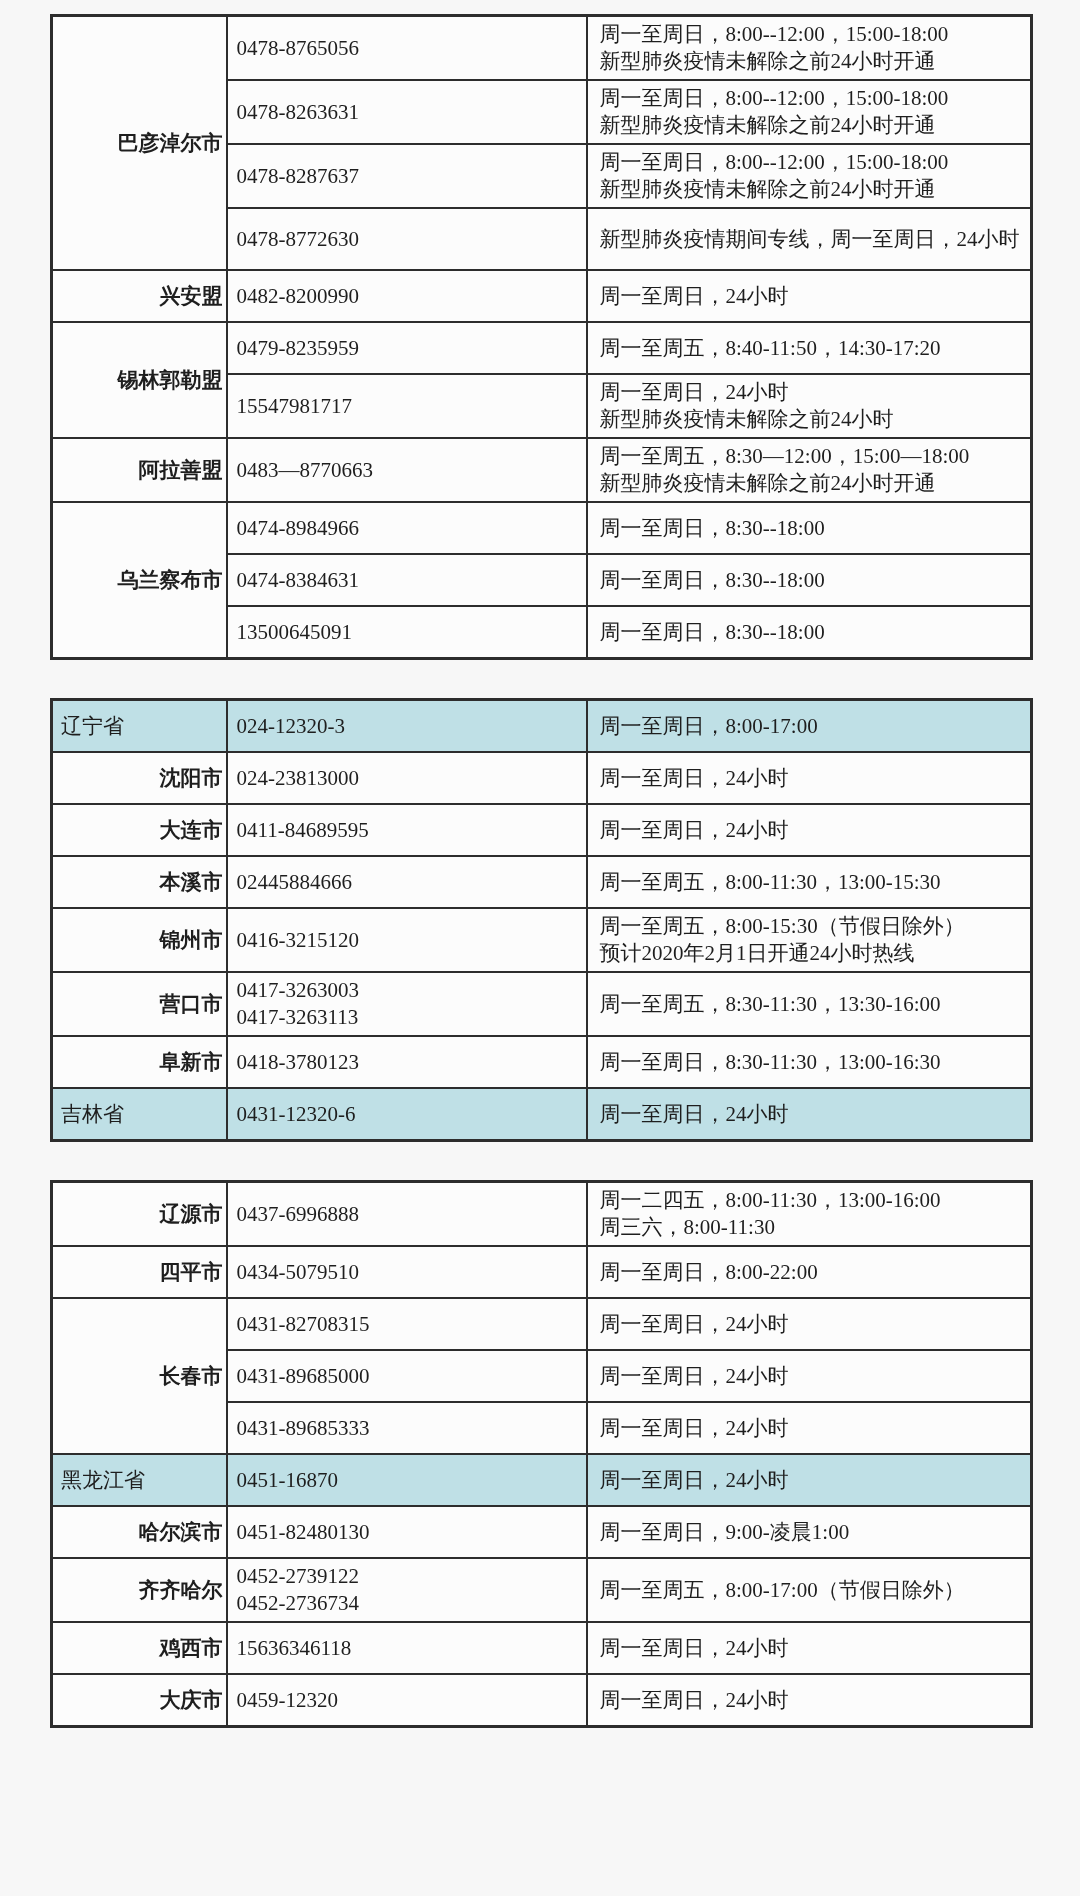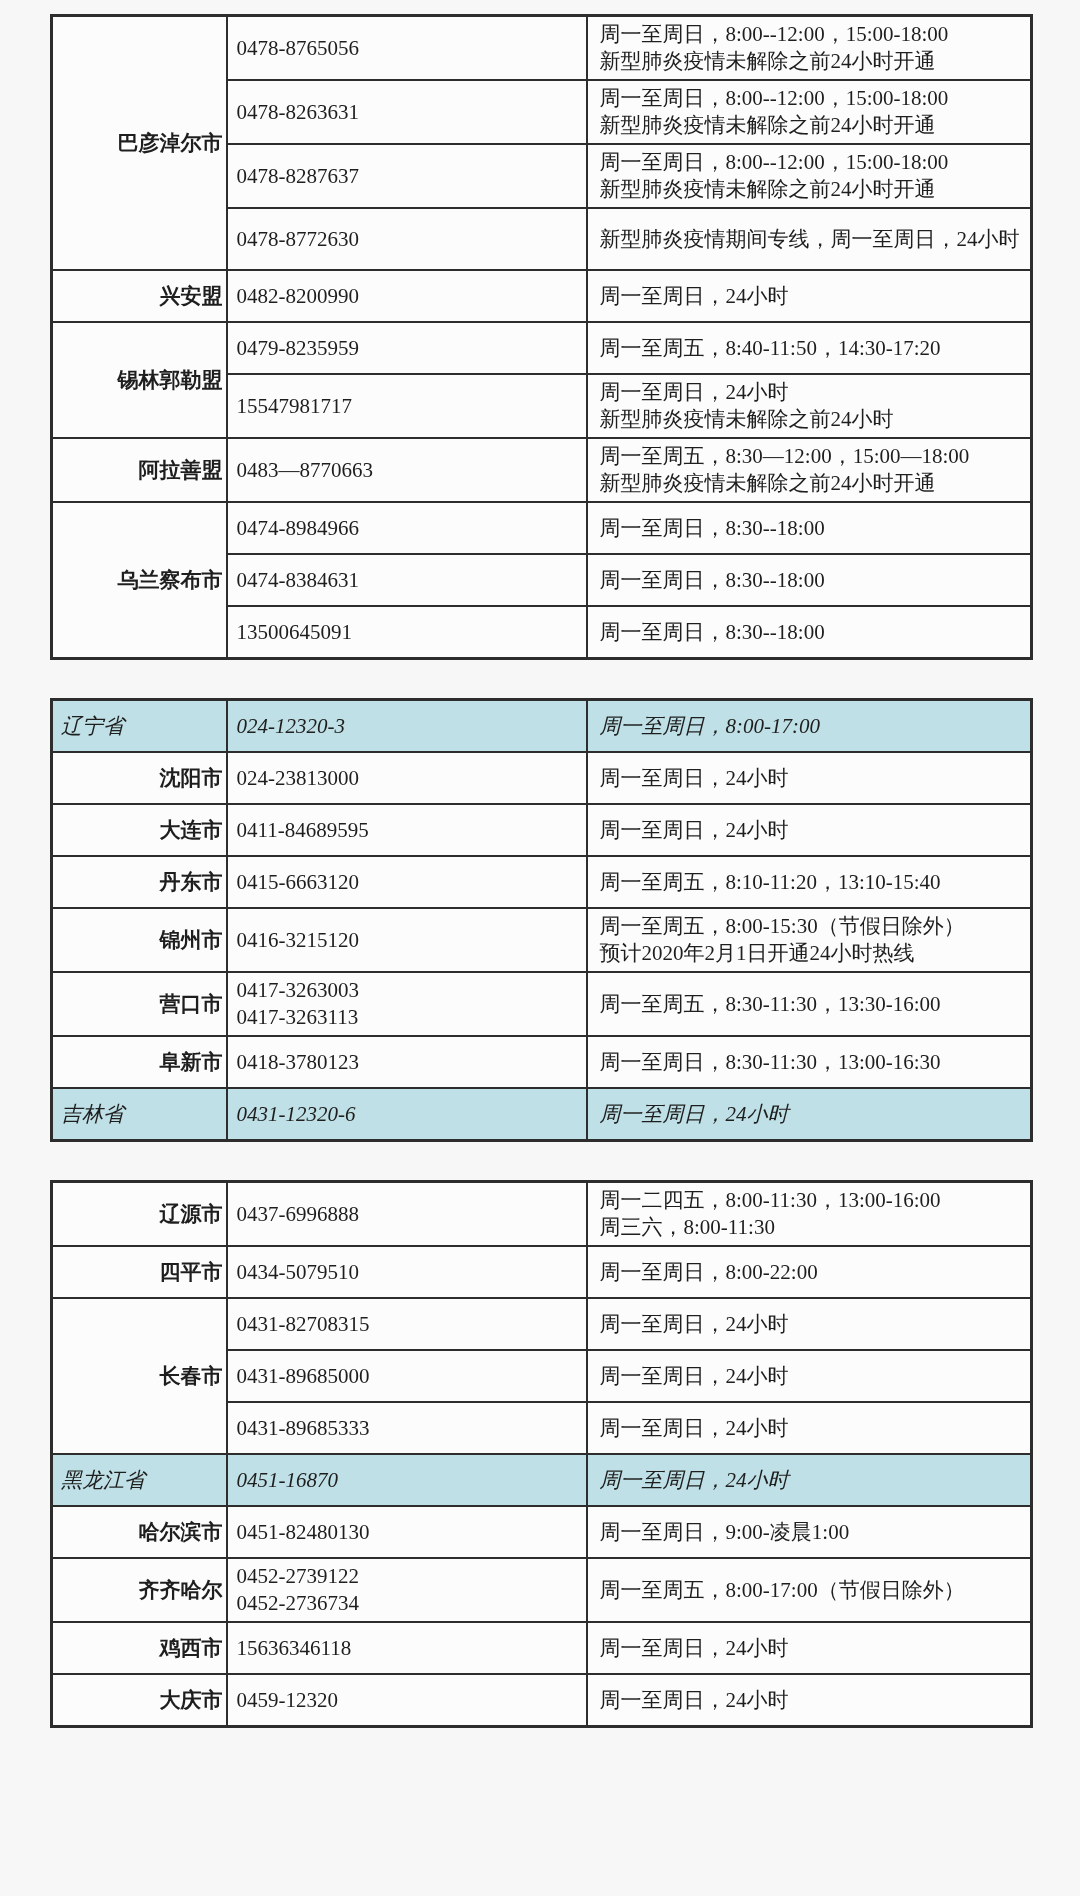--- a/index.html
+++ b/index.html
@@ -46,21 +46,20 @@
     text-align: left;
     padding-left: 8px;
   }
   td.phone { padding-left: 9px; }
   td.hours { padding-left: 12px; }
   tr.h1 td { height: 46px; }
   tr.h2 td { height: 58px; }
   tr.hm td { height: 56px; }
   tr.province-row td {
     background: #bfe0e6;
-    font-style: italic;
   }
 </style>
 </head>
 <body>
 
 <div class="page">
 
   <table class="hotline">
     <colgroup>
         <col class="c-region">
@@ -141,23 +140,23 @@
         <td class="city">沈阳市</td>
         <td class="phone">024-23813000</td>
         <td class="hours">周一至周日，24小时</td>
       </tr>
       <tr class="h1">
         <td class="city">大连市</td>
         <td class="phone">0411-84689595</td>
         <td class="hours">周一至周日，24小时</td>
       </tr>
       <tr class="h1">
-        <td class="city">丹东市</td>
-        <td class="phone">0415-6663120</td>
-        <td class="hours">周一至周五，8:10-11:20，13:10-15:40</td>
+        <td class="city">本溪市</td>
+        <td class="phone">02445884666</td>
+        <td class="hours">周一至周五，8:00-11:30，13:00-15:30</td>
       </tr>
       <tr class="h2">
         <td class="city">锦州市</td>
         <td class="phone">0416-3215120</td>
         <td class="hours">周一至周五，8:00-15:30（节假日除外）
 预计2020年2月1日开通24小时热线</td>
       </tr>
       <tr class="h2">
         <td class="city">营口市</td>
         <td class="phone">0417-3263003

